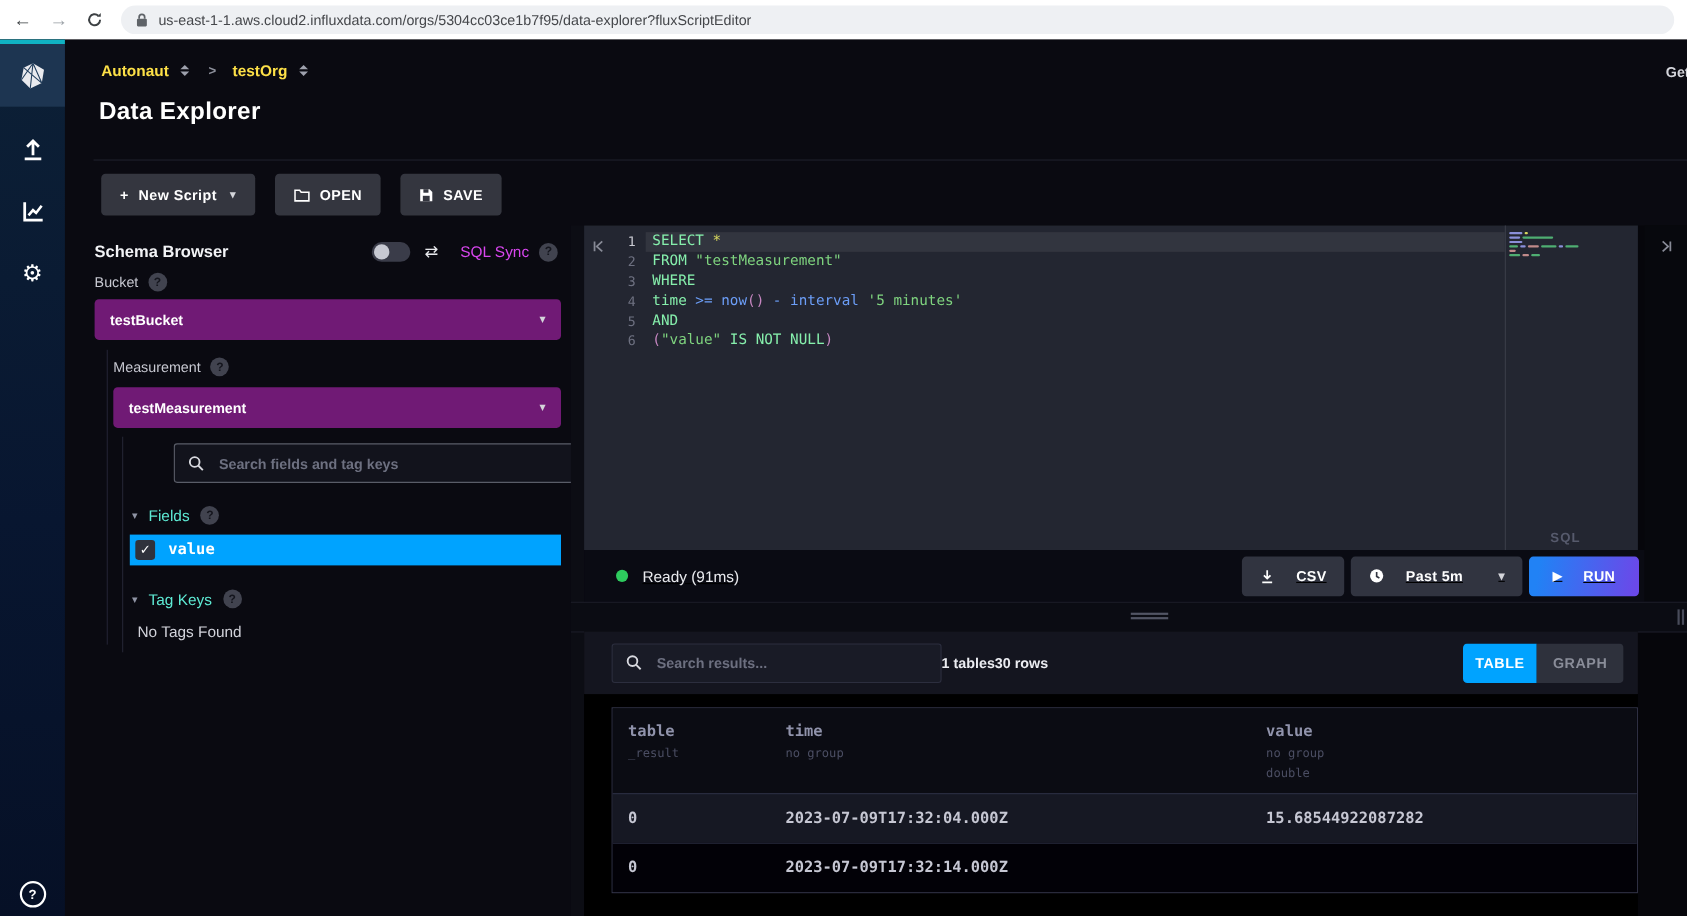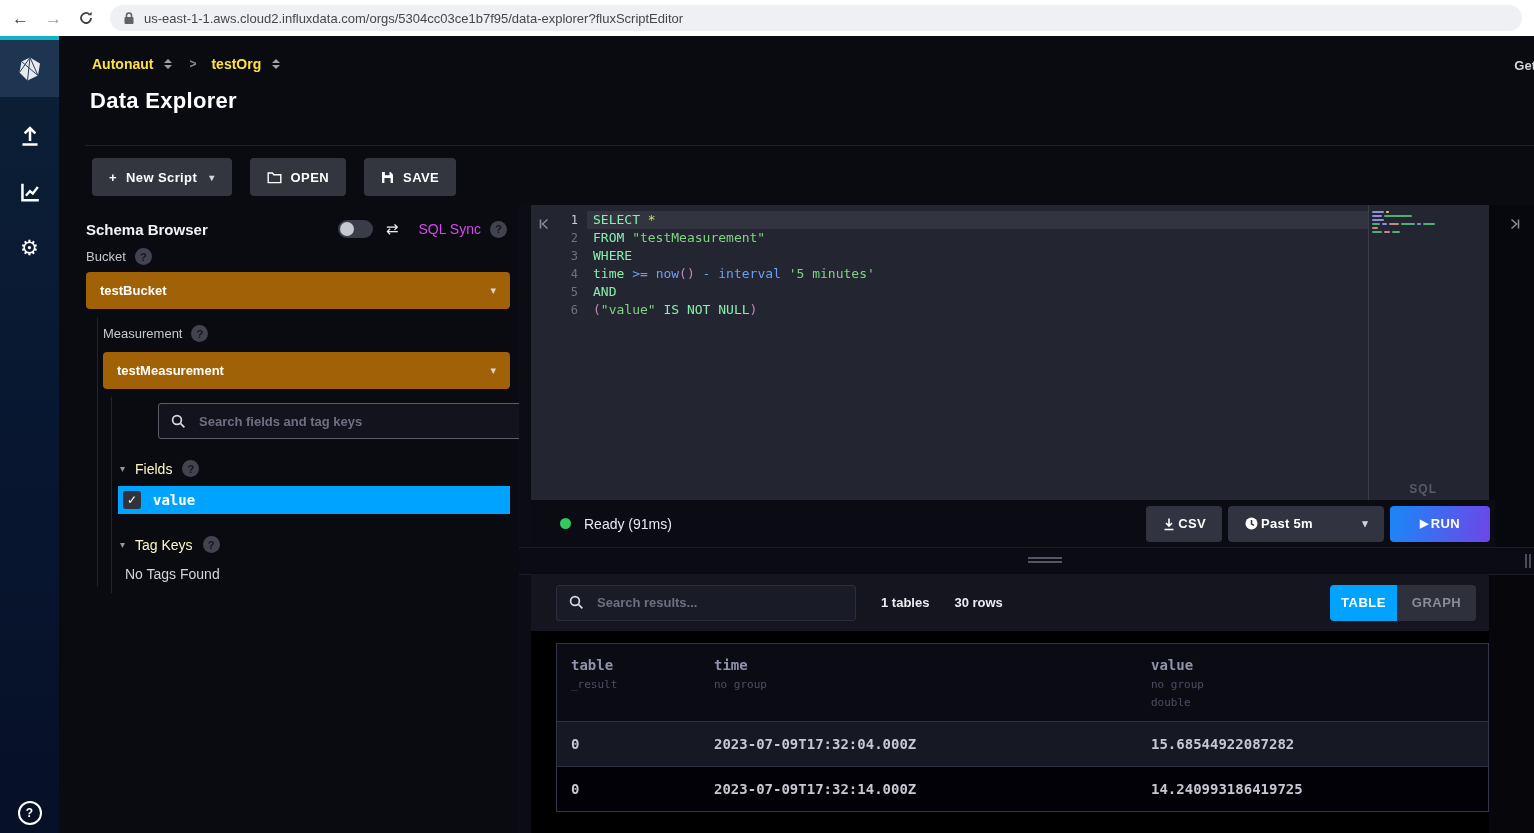--- a/index.html
+++ b/index.html
@@ -44,33 +44,33 @@
   .schema-head{position:absolute;left:27px;right:12px;top:15px;display:flex;align-items:center;}
   .schema-title{font-size:15px;font-weight:bold;color:#f2f3f6;}
   .toggle{width:35px;height:18px;border-radius:9px;background:#3a3c49;position:relative;margin-left:auto;}
   .knob{position:absolute;left:2px;top:2px;width:14px;height:14px;border-radius:50%;background:#c7c9d2;}
   .syncsym{font-size:15px;color:#e8e9ed;margin-left:13px;}
   .synclabel{font-size:14px;color:#d946ef;margin-left:20px;}
   .qmark{width:17px;height:17px;border-radius:50%;background:#41434f;color:#14151d;font-size:11px;font-weight:bold;display:inline-flex;align-items:center;justify-content:center;flex:none;}
   .qm-sp{margin-left:9px;}
   .fld-label{font-size:13px;color:#c7c8d1;display:flex;align-items:center;gap:9px;}
   .lbl-bucket{position:absolute;left:27px;top:43px;}
-  .dropdown{position:absolute;height:37px;background:#a16207;border-radius:4px;display:flex;align-items:center;padding:0 14px;box-sizing:border-box;}
+  .dropdown{position:absolute;height:37px;background:#701a75;border-radius:4px;display:flex;align-items:center;padding:0 14px;box-sizing:border-box;}
   .dd-text{font-size:13px;font-weight:bold;color:#fff;}
   .dd-caret{margin-left:auto;font-size:11px;color:#d4d5da;}
   .dd-bucket{left:27px;top:67px;width:424px;}
   .guide1{position:absolute;left:38px;top:113px;width:1px;height:268px;background:#232433;}
   .dd-meas{left:44px;top:147px;width:407px;}
   .guide2{position:absolute;left:52px;top:192px;width:1px;height:196px;background:#232433;}
   .search-schema{position:absolute;left:59px;top:198px;width:392px;height:36px;background:#12131c;border:1px solid #5a5d68;border-radius:3px;display:flex;align-items:center;gap:11px;padding:0 12px;box-sizing:border-box;margin-left:40px;}
   .search-input{flex:1;background:transparent;border:none;outline:none;font-family:"Liberation Sans",sans-serif;font-size:13px;font-weight:bold;color:#d8d9df;}
   .search-input::placeholder{color:#6d7080;}
   .sec-row{position:absolute;display:flex;align-items:center;gap:10px;}
   .sec-caret{font-size:10px;color:#9094a4;}
-  .sec-label{font-size:14px;color:#fef9c3;}
+  .sec-label{font-size:14px;color:#5eead4;}
   .row-fields{left:61px;top:255px;}
   .value-row{position:absolute;left:59px;top:281px;width:392px;height:28px;background:#00a3ff;display:flex;align-items:center;gap:12px;padding-left:5px;box-sizing:border-box;}
   .checkbox{width:18px;height:18px;background:#30323c;border-radius:3px;color:#fff;font-size:12px;display:flex;align-items:center;justify-content:center;}
   .value-label{font-family:"DejaVu Sans Mono",monospace;font-weight:bold;font-size:14px;color:#fff;}
   .row-tags{left:61px;top:331px;}
   .no-tags{position:absolute;left:66px;top:361px;font-size:14px;color:#d2d3db;}
   
   .vdiv{position:absolute;left:460px;top:0;width:12px;height:100%;background:#0c0d14;}
   .vgrip{position:absolute;left:3px;top:350px;display:flex;gap:2px;}
   .vgrip span{width:2px;height:14px;background:#494c5b;display:block;}
@@ -85,40 +85,40 @@
   .code-line{height:18px;line-height:18px;padding-left:6px;white-space:pre;}
   .code-line.active{background:#32353f;}
   .tok-k{color:#86efac;}.tok-s{color:#7fd47f;}.tok-o{color:#6c9ef8;}.tok-f{color:#6c9ef8;}
   .tok-p{color:#c586c0;}.tok-st{color:#d8d85e;}.tok-pl{color:#d4d4d4;}
   .minimap{width:120px;position:relative;padding:6px 0 0 3px;box-sizing:border-box;}
   .mm-row{height:3px;margin-bottom:1px;display:flex;gap:2px;}
   .mm-row i{display:block;height:2px;border-radius:1px;}
   .sql-label{position:absolute;right:52px;bottom:4px;font-size:12px;font-weight:bold;letter-spacing:1px;color:#565a6c;}
   .right-strip{position:absolute;left:964px;top:0;width:39px;height:342px;background:#07080d;display:flex;justify-content:center;padding-top:12px;box-sizing:border-box;color:#878a96;}
   
-  .statusbar{position:absolute;left:0;top:295px;width:964px;height:47px;background:#0a0b13;display:flex;align-items:center;padding:0 5px 0 29px;box-sizing:border-box;}
+  .statusbar{position:absolute;left:0;top:295px;width:964px;height:47px;background:#0a0b13;display:flex;align-items:center;padding:0 5px 0 29px;box-sizing:border-box;text-decoration:underline;}
   .dot{width:11px;height:11px;border-radius:50%;background:#2ecb5e;}
   .ready{margin-left:13px;font-size:14px;color:#e9eaee;}
-  .sb-btn{height:36px;border-radius:4px;background:#313440;color:#fff;font-weight:bold;font-size:13px;display:flex;align-items:center;gap:2px;padding:0 16px;box-sizing:border-box;letter-spacing:.3px;}
+  .sb-btn{height:36px;border-radius:4px;background:#313440;color:#fff;font-weight:bold;font-size:13px;display:flex;align-items:center;gap:19px;padding:0 16px;box-sizing:border-box;letter-spacing:.3px;}
   .btn-csv{margin-left:auto;}
   .btn-range{margin-left:6px;width:156px;}
   .range-caret{margin-left:auto;font-size:11px;color:#d4d5da;}
   .btn-run{margin-left:6px;width:100px;justify-content:center;background:linear-gradient(100deg,#2182f5 10%,#6a49e9 95%);}
   .play{font-size:11px;}
   
   .resizebar{position:absolute;left:-12px;right:0;top:342px;height:26px;background:#0b0c13;border-top:1px solid #1c1d28;border-bottom:1px solid #1c1d28;}
   .hgrip{position:absolute;left:509px;top:9px;display:flex;flex-direction:column;gap:2px;}
   .hgrip span{width:34px;height:2px;background:#525564;display:block;}
   .vgrip-r{position:absolute;right:3px;top:6px;display:flex;gap:2px;}
   .vgrip-r span{width:2px;height:14px;background:#494c5b;display:block;}
   
   .results{position:absolute;left:0;top:369px;width:958px;bottom:0;background:#000;}
   .res-head{height:57px;background:#14151f;display:flex;align-items:center;padding:0 13px 0 25px;box-sizing:border-box;}
   .search-results{width:300px;height:36px;background:#191b26;border:1px solid #2c2e3e;border-radius:3px;display:flex;align-items:center;gap:11px;padding:0 12px;box-sizing:border-box;}
-  .counts{font-size:13px;font-weight:bold;color:#ecedf2;margin-left:25px;}
+  .counts{font-size:13px;font-weight:bold;color:#ecedf2;}
   .seg{margin-left:auto;display:flex;border-radius:4px;overflow:hidden;}
   .seg-btn{height:36px;display:flex;align-items:center;justify-content:center;font-size:13px;font-weight:bold;letter-spacing:.5px;}
   .seg-table{width:67px;background:#00a3ff;color:#fff;}
   .seg-graph{width:79px;background:#2e313c;color:#8a8d99;}
   
   .tbl{margin:12px 0 0 25px;width:933px;border:1px solid #33354a;box-sizing:border-box;font-family:"DejaVu Sans Mono",monospace;}
   .tbl-head{display:grid;grid-template-columns:143px 437px 1fr;background:#0b0c13;padding:13px 0 12px 0;}
   .th{padding-left:14px;}
   .th-name{font-size:14px;font-weight:bold;color:#9093ab;}
   .th-sub{font-size:11px;color:#4b4e63;margin-top:5px;}
@@ -435,21 +435,20 @@
                 </div>
               <div id="tbl-body">
                   <div class="tr tr-odd">
                     <div class="td">0</div>
                     <div class="td">2023-07-09T17:32:04.000Z</div>
                     <div class="td">15.68544922087282</div>
                   </div>
                   <div class="tr tr-even">
                     <div class="td">0</div>
                     <div class="td">2023-07-09T17:32:14.000Z</div>
-                    <div class="td">14.240993186419725</div>
                   </div>
                 </div>
             </div>
           </div>
 
         </div>
       </div>
     </div>
   </div>
 </div>

